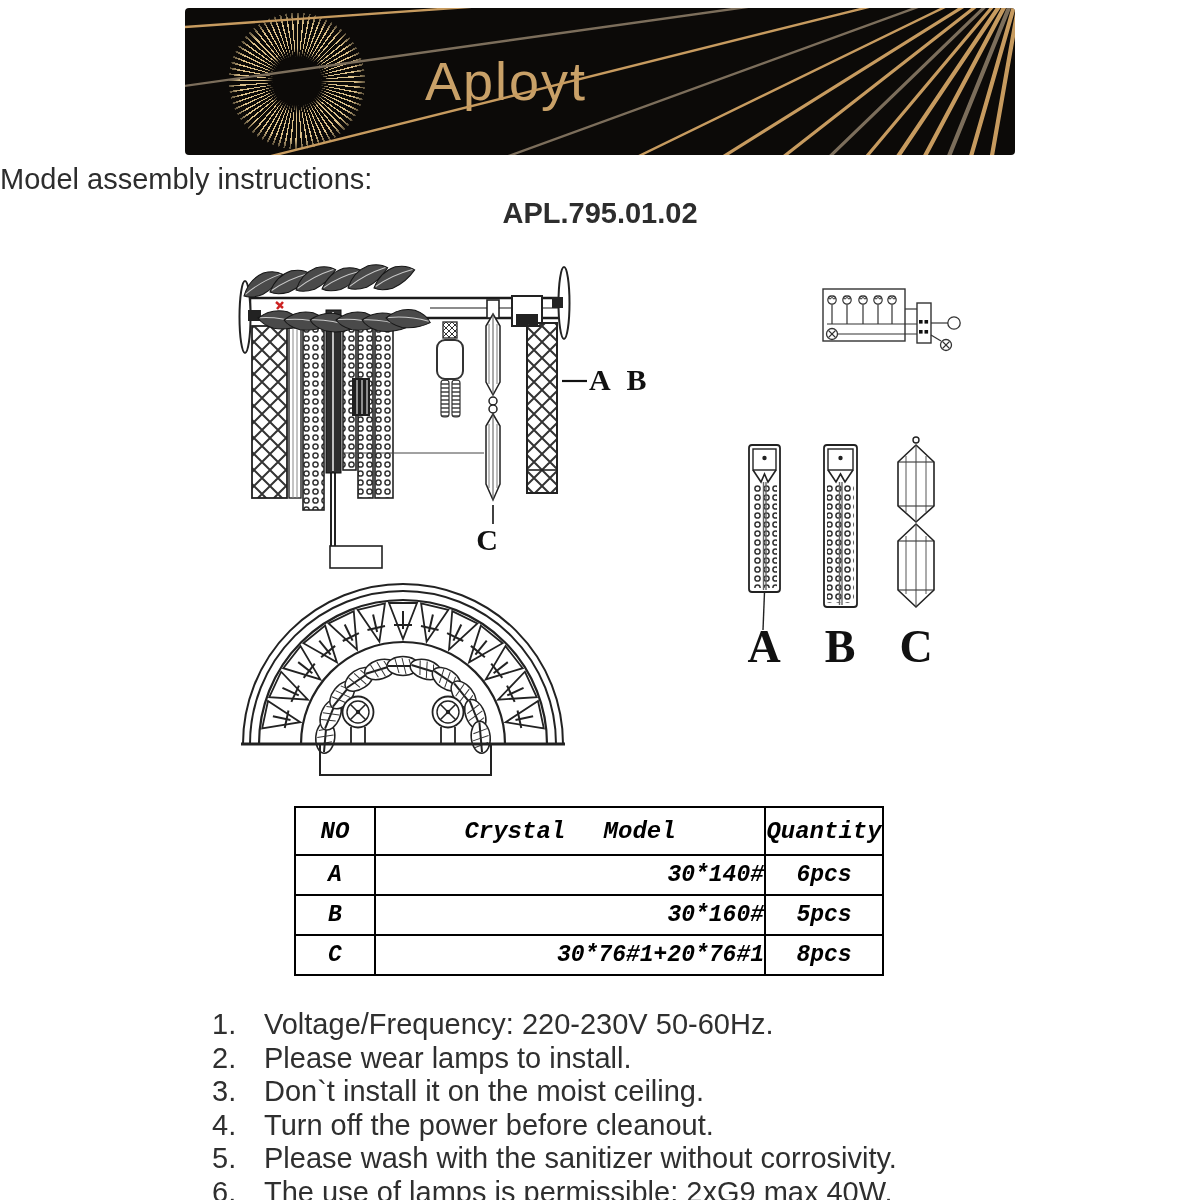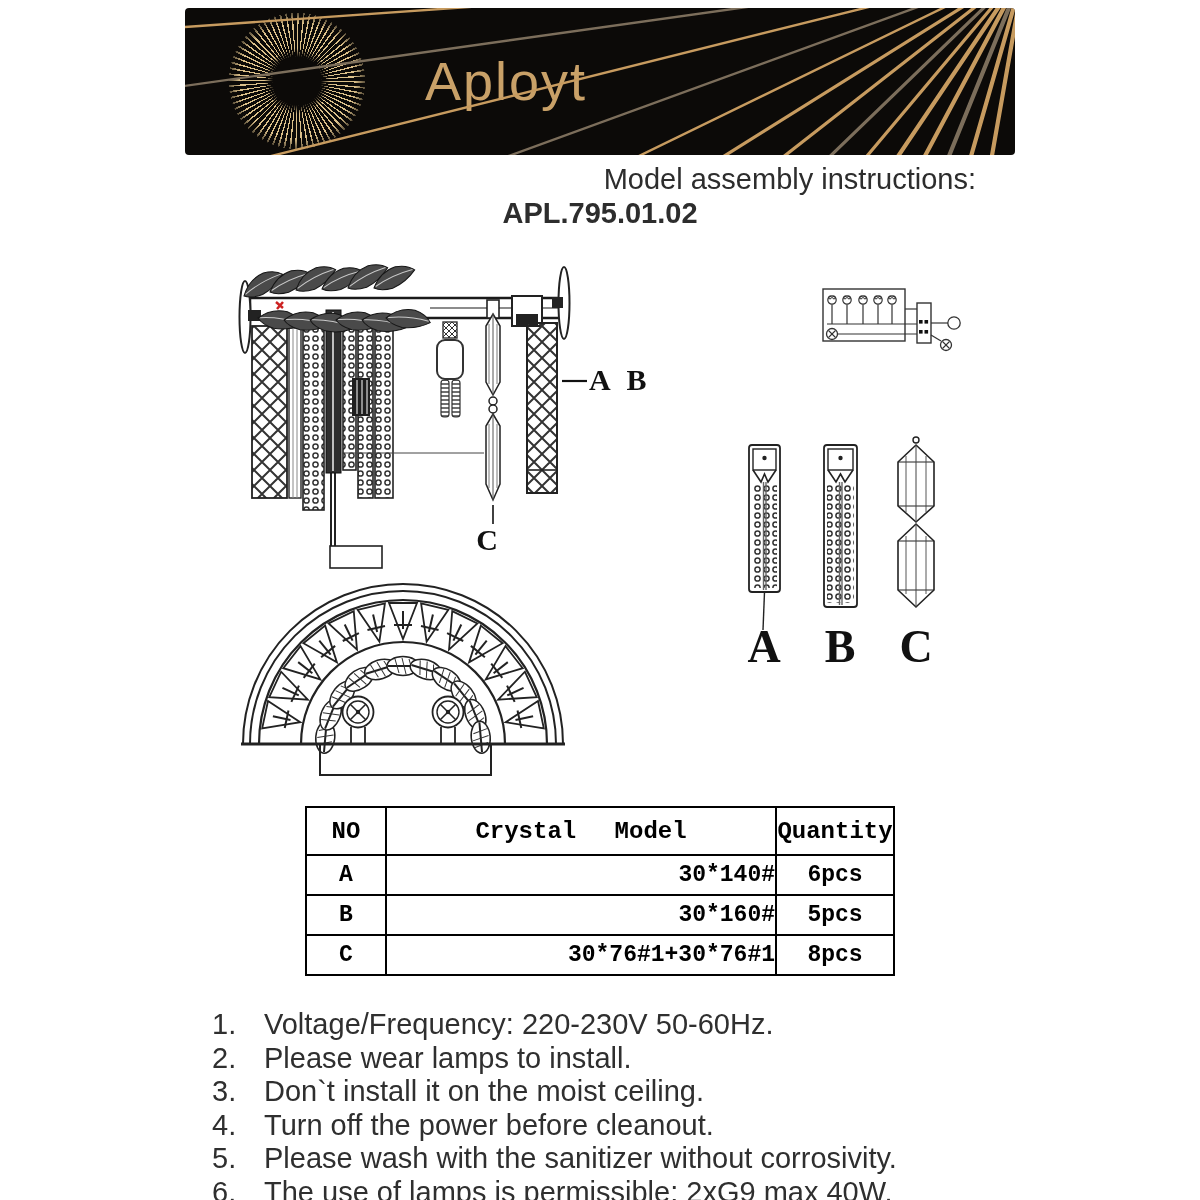--- a/index.html
+++ b/index.html
@@ -10,31 +10,31 @@
   .banner{position:absolute;left:185px;top:8px;width:830px;height:147px;background:#0c0a08;border-radius:4px;overflow:hidden;}
   .starburst{position:absolute;left:44px;top:5px;width:136px;height:136px;border-radius:50%;
     background:repeating-conic-gradient(#dcc08a 0deg 1.5deg,rgba(220,192,138,0) 1.5deg 5deg);}
   .starburst::after{content:"";position:absolute;inset:0;border-radius:50%;
     background:radial-gradient(circle,#0c0a08 0 25%,rgba(12,10,8,0) 34%),
                radial-gradient(circle,rgba(12,10,8,0) 0 60%,#0c0a08 77%);}
   .brand{position:absolute;left:208px;top:42px;font-size:54px;font-weight:400;letter-spacing:2px;color:#c9a168;margin-left:32px;}
   .rays{position:absolute;left:0;top:0;}
 
   
-  .title1{position:absolute;left:0;top:163px;width:976px;text-align:right;font-size:29px;color:#2d2d2d;}
+  .title1{position:absolute;left:0;top:163px;width:976px;text-align:left;font-size:29px;color:#2d2d2d;}
   .title2{position:absolute;left:0;top:197px;width:1200px;text-align:center;font-size:29px;color:#2d2d2d;font-weight:bold;}
 
   
   svg{display:block;}
   .lbl{font-family:"Liberation Serif",serif;font-size:30px;font-weight:bold;fill:#111;word-spacing:10px;}
   .lbl2{font-family:"Liberation Serif",serif;font-size:46px;font-weight:bold;fill:#111;}
 
   
-  .ctable{position:absolute;left:305px;top:806px;border-collapse:collapse;table-layout:fixed;
-    font-family:"Liberation Mono",monospace;font-weight:bold;color:#000;}
+  .ctable{position:absolute;left:294px;top:806px;border-collapse:collapse;table-layout:fixed;
+    font-family:"Liberation Mono",monospace;font-weight:bold;color:#000;font-style:italic;}
   .ctable th,.ctable td{border:2px solid #000;padding:0;}
   .ctable th{height:46px;font-size:24px;text-align:center;}
   .ctable td{height:38px;font-size:23px;text-align:center;}
   .ctable td.model{text-align:right;padding-left:14px;}
   .ctable th.hmodel{word-spacing:24px;}
 
   
   .instr-list{position:absolute;left:212px;top:1008px;width:970px;color:#2f2f2f;}
   .instr{display:flex;line-height:33.5px;font-size:29px;}
   .instr .num{width:32px;margin-right:20px;flex:none;}
@@ -334,21 +334,21 @@
       <td class="model">30*140#</td>
       <td>6pcs</td>
     </tr>
     <tr>
       <td>B</td>
       <td class="model">30*160#</td>
       <td>5pcs</td>
     </tr>
     <tr>
       <td>C</td>
-      <td class="model">30*76#1+30*76#1</td>
+      <td class="model">30*76#1+20*76#1</td>
       <td>8pcs</td>
     </tr>
   </tbody>
     </table>
 
   <div class="instr-list">
     <div class="instr">
       <span class="num">1.</span>
       <span class="txt">Voltage/Frequency: 220-230V 50-60Hz.</span>
     </div>

